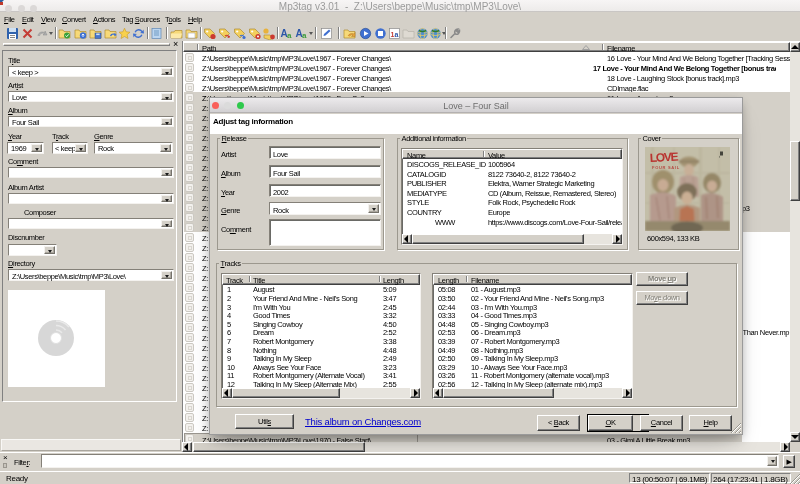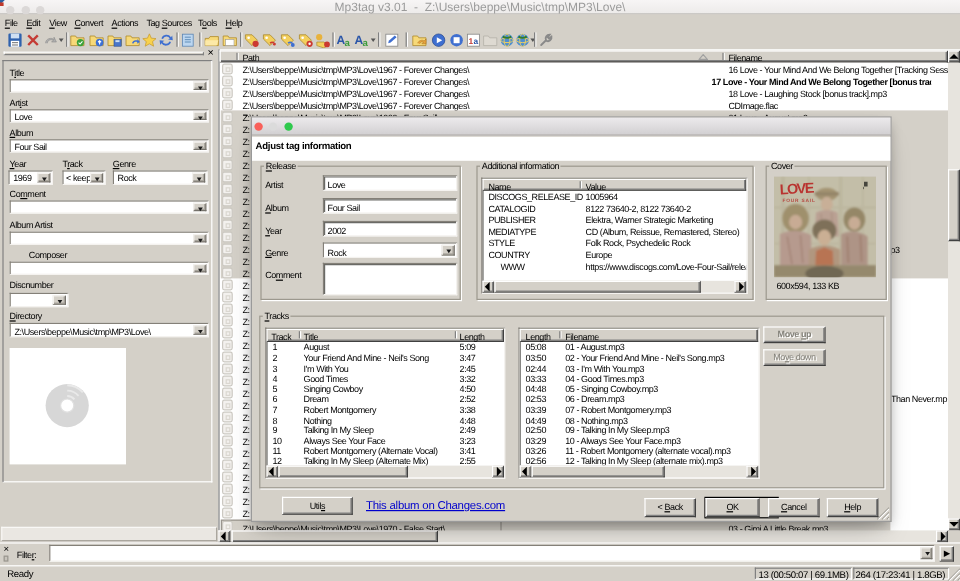--- a/index.html
+++ b/index.html
@@ -185,20 +185,21 @@
   </svg>
 
 <div class="ab" style="left:3px;top:43px;width:167px;height:3px;border:1px solid;border-color:#fff #808080 #808080 #fff;"></div>
 <div class="ab" style="left:173px;top:40px;width:8px;height:8px;font-size:9px;line-height:8px;color:#000;">×</div>
 
 <div class="ab" style="left:0;top:47px;width:179px;height:405px;background:#d4d0c8;"></div>
 <div class="ab" style="left:2px;top:50px;width:175px;height:352px;border:1px solid;border-color:#808080 #fff #fff #808080;"></div>
 
 <div class="lbl" style="left:8px;top:57px;">T<u>i</u>tle</div>
 <div class="sunk ab" style="left:8px;top:66px;width:166px;height:11px;">
+    <div style="padding:1px 0 0 3px;">&lt; keep &gt;</div>
     <div class="cbtn">
       <div class="dn"></div>
     </div>
   </div>
 <div class="lbl" style="left:8px;top:82px;">Art<u>i</u>st</div>
 <div class="sunk ab" style="left:8px;top:91px;width:166px;height:11px;">
     <div style="padding:1px 0 0 3px;">Love</div>
     <div class="cbtn">
       <div class="dn"></div>
     </div>
@@ -467,20 +468,21 @@
       <path d="M5 0 L5 8 L1 4 Z" fill="#000"></path>
     </svg></div>
 <div class="ab raised" style="left:193px;top:442px;width:172px;height:10px;"></div>
 <div class="ab raised" style="left:780px;top:442px;width:10px;height:10px;"><svg width="8" height="8">
       <path d="M3 0 L7 4 L3 8 Z" fill="#000"></path>
     </svg></div>
 <div class="ab" style="left:790px;top:442px;width:10px;height:10px;background:#d4d0c8;"></div>
 
 <div class="ab" id="dialog" style="left:209px;top:97px;width:534px;height:338px;background:#d4d0c8;border:1px solid #9a9a9a;box-shadow:0 4px 10px -2px rgba(0,0,0,0.32),0 14px 24px -8px rgba(0,0,0,0.22);">
   <div class="ab" style="left:0;top:0;width:532px;height:15px;background:linear-gradient(#eceaec,#d2d0d2);border-bottom:1px solid #b4b1b1;"></div>
+  <div class="ab" style="left:0;top:0;width:532px;height:15px;text-align:center;font-size:9px;letter-spacing:0;line-height:16px;color:#6e6e6e;">Love – Four Sail</div>
   <div class="ab" style="left:1.5px;top:4px;width:7px;height:7px;border-radius:50%;background:#f9605a;"></div>
   <div class="ab" style="left:14px;top:4px;width:7px;height:7px;border-radius:50%;background:#dbdbdb;"></div>
   <div class="ab" style="left:26.5px;top:4px;width:7px;height:7px;border-radius:50%;background:#2ec94c;"></div>
   <div class="ab" style="left:0;top:16px;width:532px;height:20px;background:#fff;"></div>
   <div class="ab" style="left:3px;top:19px;font-size:8px;letter-spacing:-0.25px;font-weight:bold;">Adjust tag information</div>
 
   <div class="ab gb" style="left:7px;top:40px;width:167px;height:112px;">
     <div class="gbl"><u>R</u>elease</div>
     <div class="lbl" style="left:3px;top:12px;">Artist</div>
     <div class="sunk ab sunk2" style="left:51px;top:7px;width:112px;height:13px;">
@@ -517,21 +519,21 @@
 <div class="row" style="left:5px;top:20.6px;width:80px;">CATALOGID</div>
 <div class="row" style="left:86px;top:20.6px;width:134px;">8122 73640-2, 8122 73640-2</div>
 <div class="row" style="left:5px;top:30.2px;width:80px;">PUBLISHER</div>
 <div class="row" style="left:86px;top:30.2px;width:134px;">Elektra, Warner Strategic Marketing</div>
 <div class="row" style="left:5px;top:39.8px;width:80px;">MEDIATYPE</div>
 <div class="row" style="left:86px;top:39.8px;width:134px;">CD (Album, Reissue, Remastered, Stereo)</div>
 <div class="row" style="left:5px;top:49.4px;width:80px;">STYLE</div>
 <div class="row" style="left:86px;top:49.4px;width:134px;">Folk Rock, Psychedelic Rock</div>
 <div class="row" style="left:5px;top:59.0px;width:80px;">COUNTRY</div>
 <div class="row" style="left:86px;top:59.0px;width:134px;">Europe</div>
-<div class="row" style="left:15px;top:68.6px;width:80px;">WWW</div>
+<div class="row" style="left:3px;top:68.6px;width:80px;text-align:center;">WWW</div>
 <div class="row" style="left:86px;top:68.6px;width:134px;">https://www.discogs.com/Love-Four-Sail/relea</div>
 <div class="ab" style="left:0px;top:85px;width:220px;height:10px;background:#e7e4de;"></div>
 <div class="ab raised" style="left:0px;top:85px;width:10px;height:10px;"><svg width="8" height="8">
             <path d="M5 0 L5 8 L1 4 Z" fill="#000"></path>
           </svg></div>
 <div class="ab raised" style="left:10px;top:85px;width:172px;height:10px;"></div>
 <div class="ab raised" style="left:210px;top:85px;width:10px;height:10px;"><svg width="8" height="8">
             <path d="M3 0 L7 4 L3 8 Z" fill="#000"></path>
           </svg></div>
       </div>

